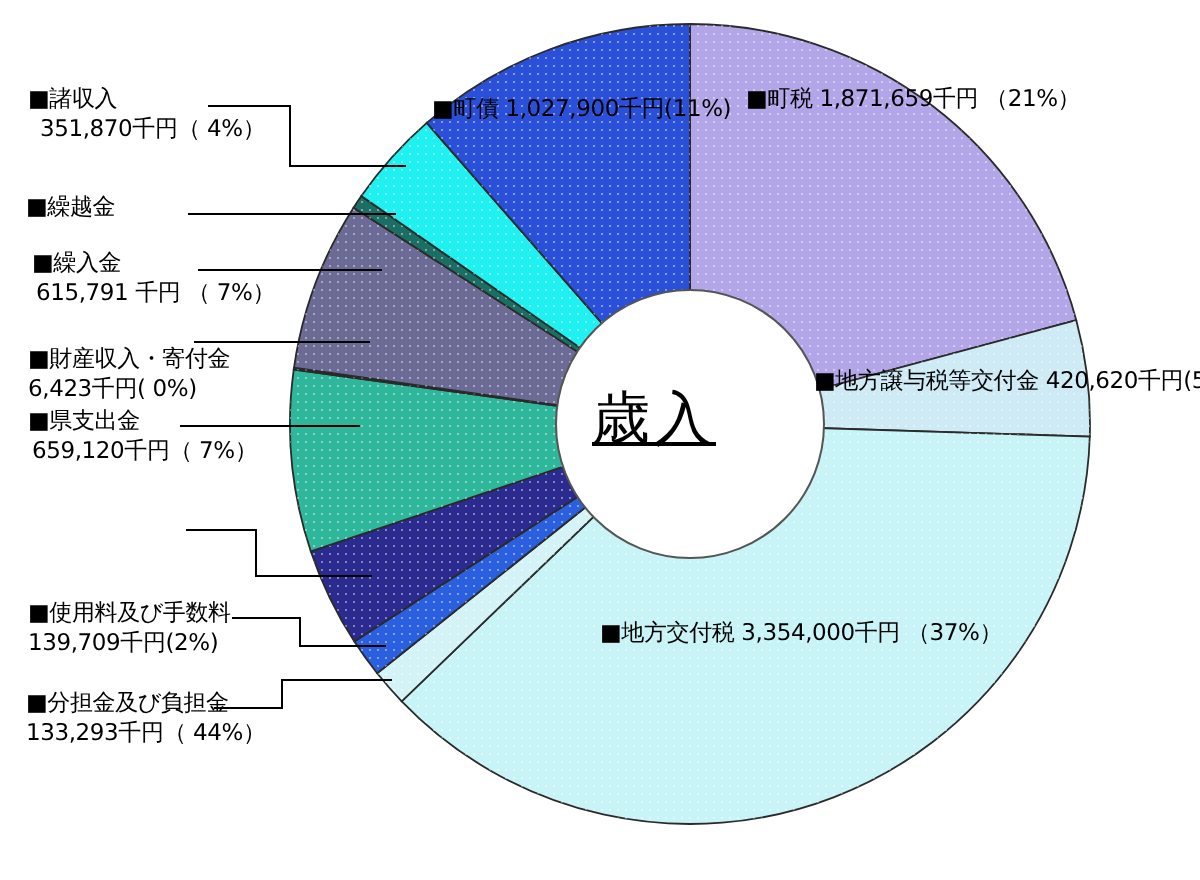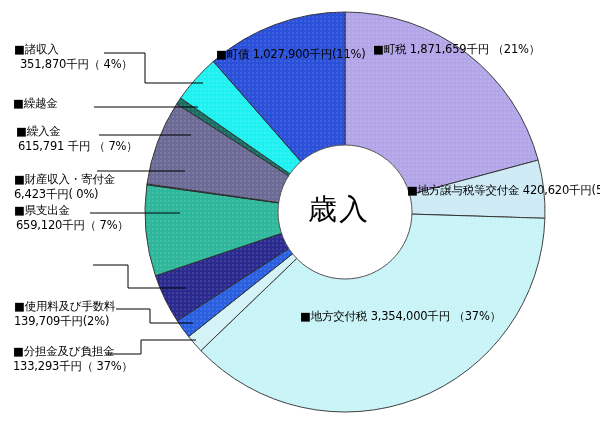--- a/index.html
+++ b/index.html
@@ -102,21 +102,21 @@
         <path d="M 99 135 L 191 135" fill="none" stroke="#000000" stroke-width="1"></path>
         <path d="M 97 171 L 185 171" fill="none" stroke="#000000" stroke-width="1"></path>
         <path d="M 90 213 L 180 213" fill="none" stroke="#000000" stroke-width="1"></path>
         <path d="M 93 265 L 128 265 L 128 288 L 186 288" fill="none" stroke="#000000" stroke-width="1"></path>
         <path d="M 116 309 L 150 309 L 150 323 L 193 323" fill="none" stroke="#000000" stroke-width="1"></path>
         <path d="M 107 354 L 141 354 L 141 340 L 196 340" fill="none" stroke="#000000" stroke-width="1"></path>
       </g>
     <circle cx="345" cy="212" r="67" fill="#ffffff" stroke="#555555" stroke-width="1"></circle>
   </svg>
 
-  <div class="center-label" style="left:308px; top:190px;">歳入</div>
+  <div class="center-label" style="left:296px; top:190px;text-decoration:underline;">歳入</div>
 
   <div class="slice-label left-al" style="left:216px; top:47px;">
     <span class="ln1">■町債</span>
     <span class="ln2">1,027,900千円(11%)</span>
   </div>
 
   <div class="slice-label" style="left:373px; top:42px; width:130px;">
     <span class="ln1">■町税</span>
     <span class="ln2">1,871,659千円</span>
     <span class="ln2">（21%）</span>
@@ -158,16 +158,16 @@
   </div>
 
 
   <div class="callout" style="left:14px; top:299px;">
     <span class="ln1">■使用料及び手数料</span>
     <span class="ln2" style="padding-left:0px;">139,709千円(2%)</span>
   </div>
 
   <div class="callout" style="left:13px; top:344px;">
     <span class="ln1">■分担金及び負担金</span>
-    <span class="ln2" style="padding-left:0px;">133,293千円（ 37%）</span>
+    <span class="ln2" style="padding-left:0px;">133,293千円（ 44%）</span>
   </div>
 
 </div>
 
 </body></html>

